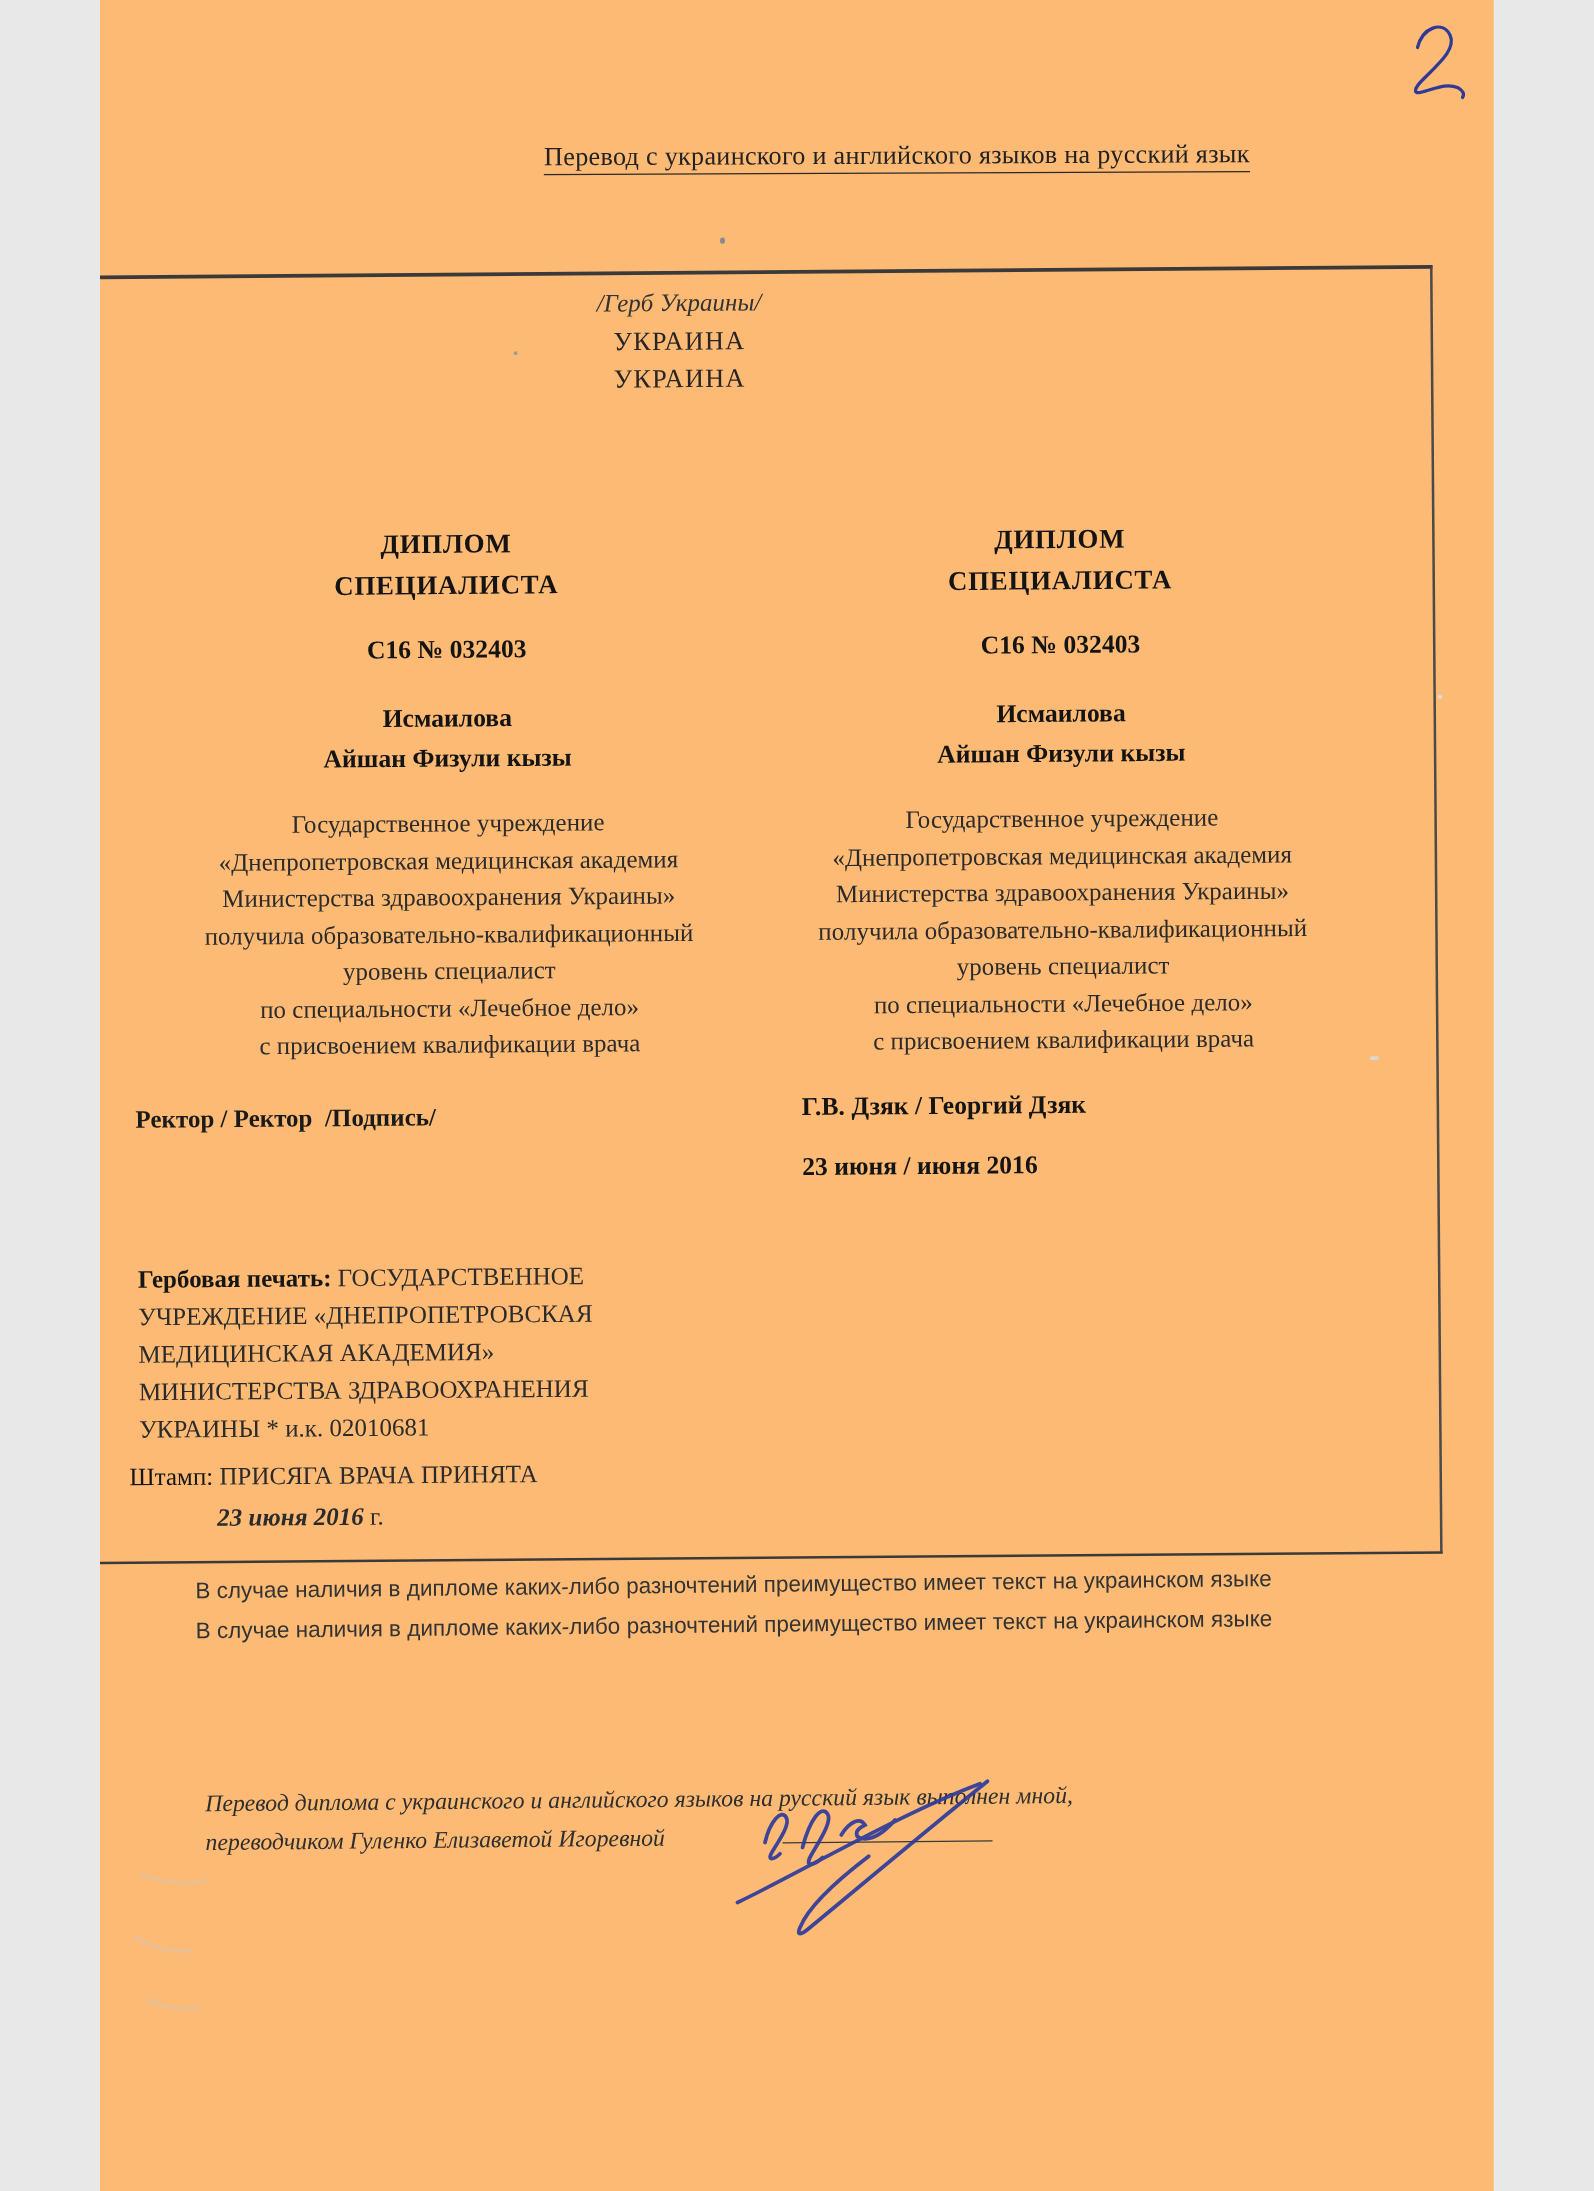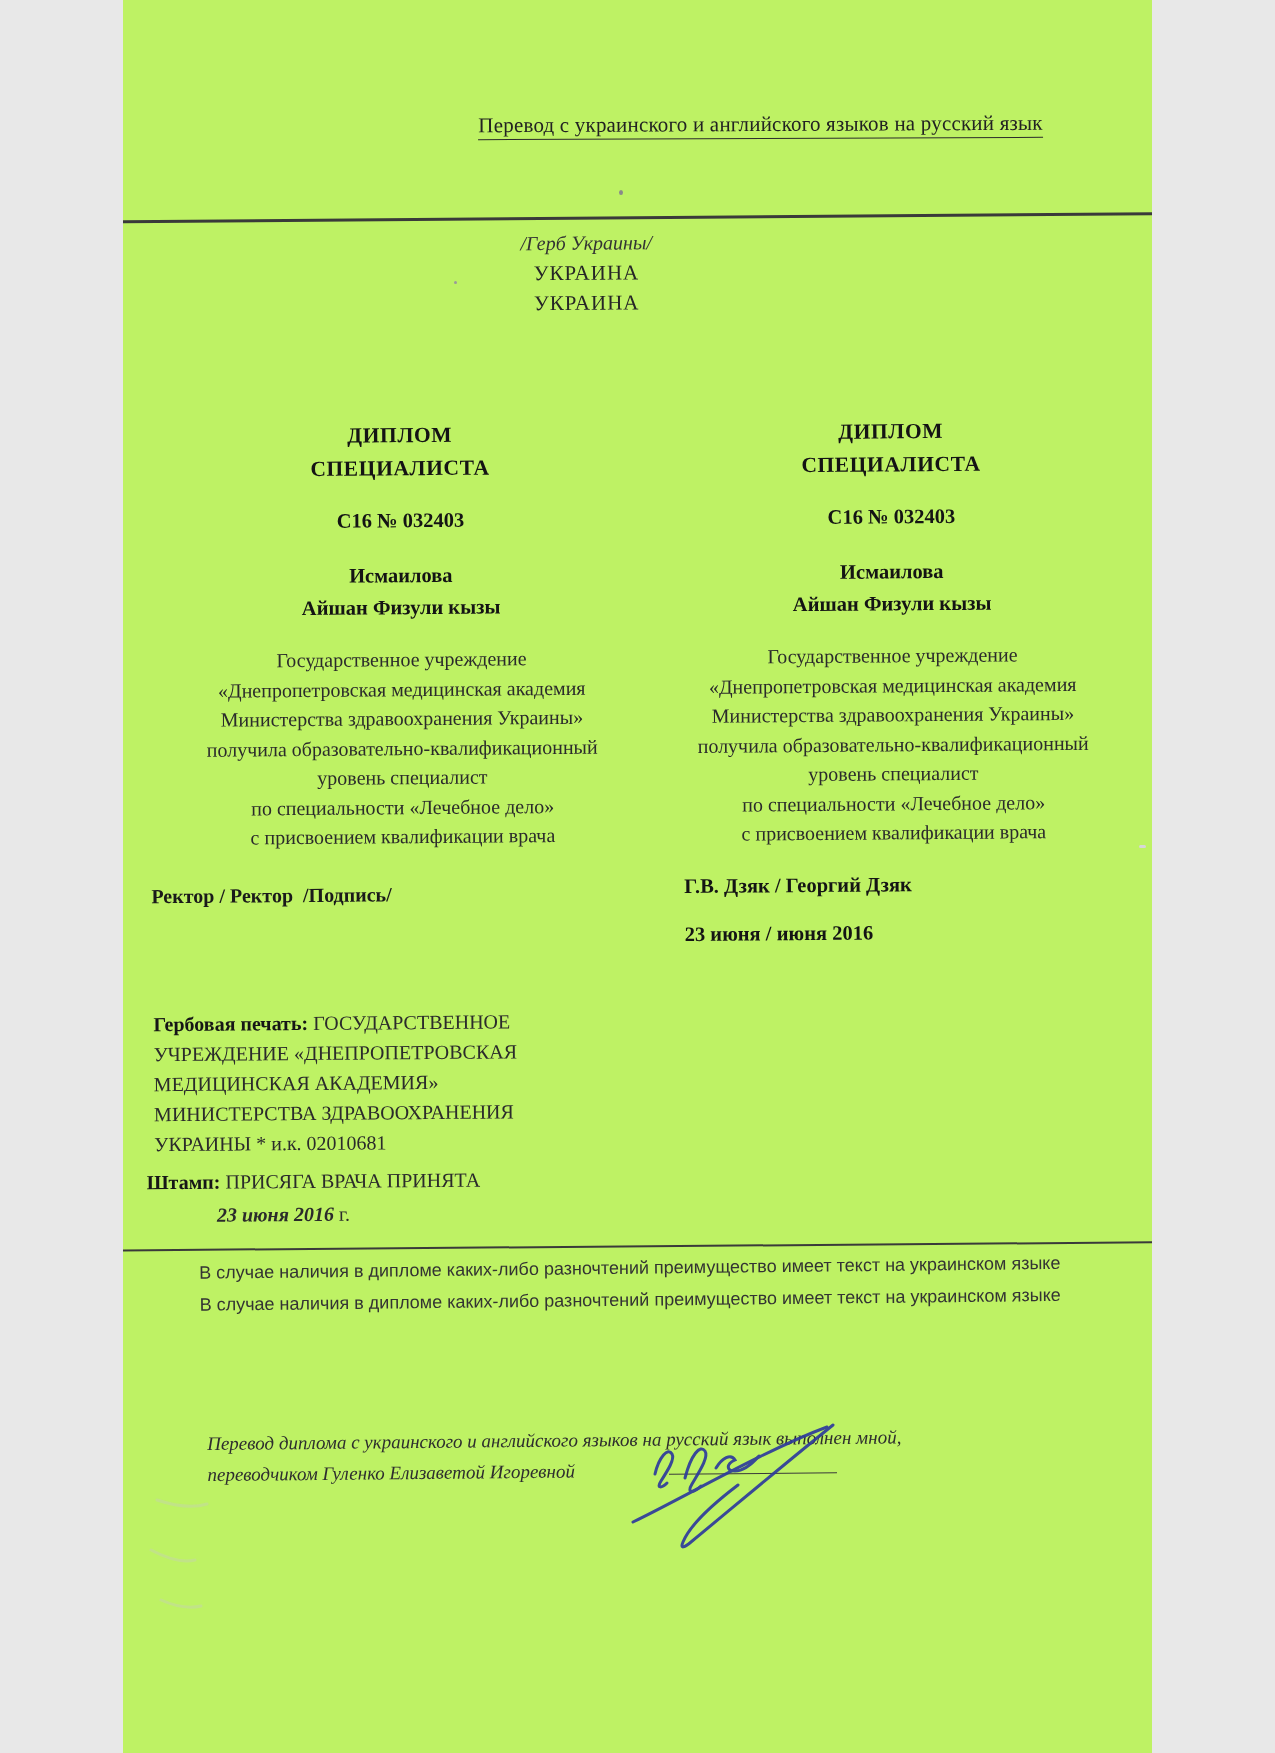--- a/index.html
+++ b/index.html
@@ -1,20 +1,20 @@
 <!DOCTYPE html>
 <html><head>
 <meta charset="utf-8">
 <style>
   html,body{margin:0;padding:0;background:#e8e8e8;}
   .page{
     position:relative;
-    width:1029px;height:1753px;
+    width:1115px;height:1753px;
     margin:0 auto;
-    background:#bef264;
+    background:#fdba74;
     overflow:hidden;
     font-family:"Liberation Serif", serif;
     color:#222;
   }
   .abs{position:absolute;}
 
   
   .trans-header{
     top:112px;left:0;width:1275px;text-align:center;
     font-size:21px;letter-spacing:.2px;
@@ -53,21 +53,21 @@
   .rector-label{font-weight:bold;color:#1a1a1a;}
   .rector-note{font-weight:bold;margin-left:10px;color:#1a1a1a;}
 
   .rector-name{top:656px;left:570px;font-weight:bold;font-size:20.5px;color:#141414;white-space:nowrap;}
   .date-line{top:704px;left:570px;font-weight:bold;font-size:20.5px;color:#141414;white-space:nowrap;}
 
   .seal-block{top:786px;left:38px;width:470px;font-size:20px;line-height:30px;color:#2b2b2b;}
   .seal-label{font-weight:bold;color:#161616;}
 
   .stamp-line{top:948px;left:30px;font-size:20px;color:#2b2b2b;white-space:nowrap;}
-  .stamp-label{font-weight:bold;color:#161616;text-align:right;}
+  .stamp-label{font-weight:normal;color:#161616;text-align:right;}
   .stamp-date-line{top:981px;left:100px;font-size:20px;color:#2b2b2b;white-space:nowrap;}
   .stamp-date{font-weight:bold;font-style:italic;}
 
   
   .notice-block{
     top:1246px;left:76px;width:940px;
     font-family:"Liberation Sans", sans-serif;
     font-size:18px;line-height:32px;color:#333;
     transform:rotate(-0.65deg);transform-origin:right top;
     white-space:nowrap;

